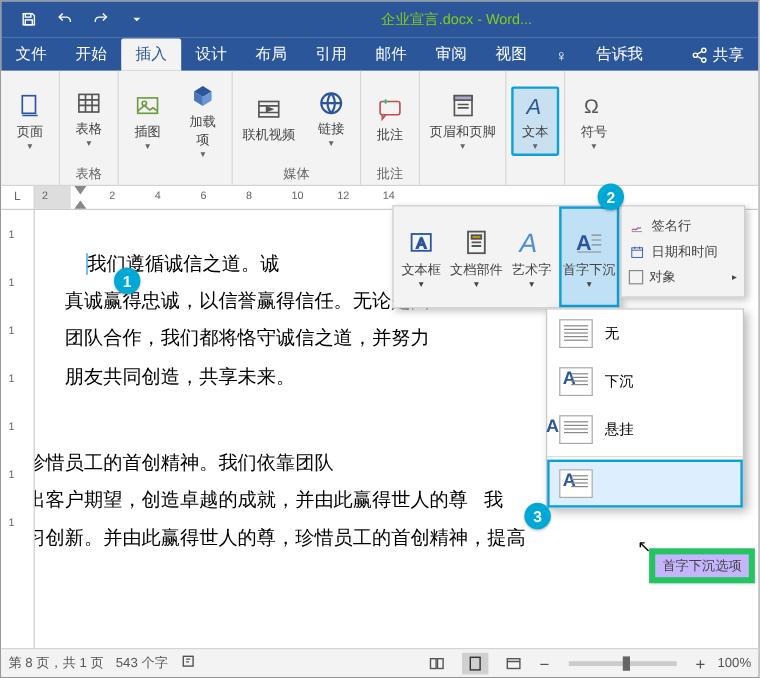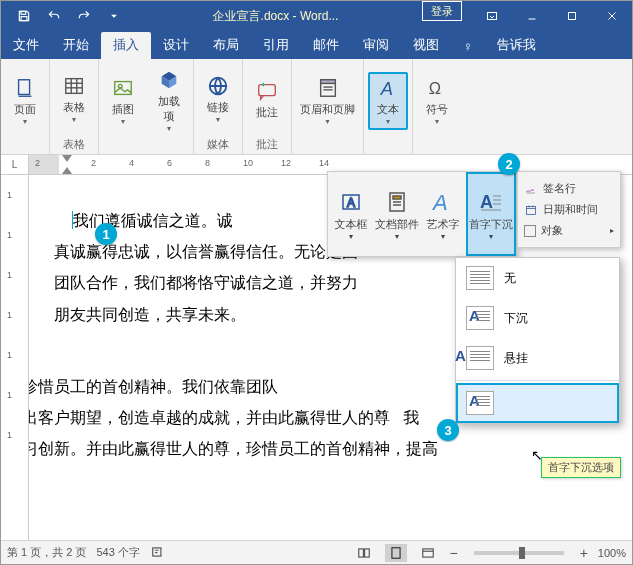--- a/index.html
+++ b/index.html
@@ -1,18 +1,18 @@
 <!DOCTYPE html>
 <html><head>
 <meta charset="utf-8">
 <style>
   * { box-sizing: border-box; margin: 0; padding: 0; font-family: "Microsoft YaHei", "Segoe UI", sans-serif; }
   body { width: 633px; height: 565px; overflow: hidden; background: #fff; position: relative; border: 1px solid #999; }
 
-  .titlebar { height: 30px; background: #2b579a; display: flex; align-items: center; color: #fef9c3; font-size: 12px; }
+  .titlebar { height: 30px; background: #2b579a; display: flex; align-items: center; color: #84cc16; font-size: 12px; }
   .titlebar .left-qat { display: flex; gap: 0; padding-left: 8px; }
   .qat-btn { width: 30px; height: 30px; display: flex; align-items: center; justify-content: center; color: #fff; cursor: pointer; }
   .qat-btn svg { width: 14px; height: 14px; }
   .titlebar .title { flex: 1; text-align: center; }
   .titlebar .right-ctrls { display: flex; gap: 0; }
   .login-btn { border: 1px solid #fff; padding: 1px 8px; height: 20px; font-size: 11px; margin-right: 10px; display:flex; align-items:center; }
   .win-btn { width: 40px; height: 30px; display: flex; align-items: center; justify-content: center; }
   .win-btn svg { width: 12px; height: 12px; }
 
   .menubar { height: 28px; background: #2b579a; display: flex; align-items: flex-end; color: #fff; font-size: 13px; }
@@ -67,21 +67,21 @@
 
   .dropcap-menu { position:absolute; top:256px; left:454px; width:165px; background:#fff; border:1px solid #c8c8c8; box-shadow: 3px 3px 8px rgba(0,0,0,.3); }
   .dropcap-menu .opt { display:flex; align-items:center; gap:10px; padding:8px 10px; font-size:12px; cursor:pointer; }
   .dropcap-menu .opt.highlight { background:#def; outline:2px solid #0aa0d8; outline-offset:-2px; }
   .dropcap-menu .thumb { width:28px; height:24px; border:1px solid #aaa; display:flex; align-items:center; justify-content:center; position:relative; background:#fff; }
   .dropcap-menu .thumb .lines { position:absolute; right:3px; top:4px; width:14px; display:flex; flex-direction:column; gap:2px; }
   .dropcap-menu .thumb .lines i { height:1px; background:#888; display:block; }
   .dropcap-menu .sep { height:1px; background:#ddd; margin:2px 0; }
   .dropcap-menu .opt .A { font-size:15px; color:#2b579a; font-weight:bold; }
 
-  .tooltip { position:absolute; top:456px; left:540px; background:#fef9c3; border:1px solid #22c55e; padding:2px 6px; font-size:11px; color:#444; box-shadow:1px 1px 3px rgba(0,0,0,.2); }
+  .tooltip { position:absolute; top:456px; left:540px; background:#c4b5fd; border:5px solid #22c55e; padding:2px 6px; font-size:11px; color:#444; box-shadow:1px 1px 3px rgba(0,0,0,.2); }
   .pointer { position:absolute; top:446px; left:530px; font-size:14px; color:#000; }
 
   .callout { position:absolute; width:22px; height:22px; background:#00a8d6; color:#fff; border-radius:50%; display:flex; align-items:center; justify-content:center; font-size:13px; font-weight:bold; box-shadow:0 1px 2px rgba(0,0,0,.3); z-index: 50; }
 </style>
 </head>
 <body>
 
 <div class="titlebar">
   <div class="left-qat">
     <div class="qat-btn">
@@ -104,60 +104,45 @@
         </svg>
       </div>
     <div class="qat-btn">
         <svg viewBox="0 0 24 24" fill="#fff">
           <path d="M4 6h16M7 10l5 5 5-5z"></path>
         </svg>
       </div>
   </div>
   <div class="title">
     <span>企业宣言.docx</span><span> - Word...</span>
-  </div>
-  <div class="right-ctrls">
-    <div class="login-btn">登录</div>
-    <div class="win-btn">
-        <svg viewBox="0 0 24 24" fill="none" stroke="#fff" stroke-width="2">
-          <rect x="3" y="5" width="18" height="14"></rect>
-          <path d="M8 12l4 4 4-4"></path>
-        </svg>
-      </div>
-    <div class="win-btn">
-        <svg viewBox="0 0 24 24" stroke="#fff" stroke-width="2">
-          <line x1="5" y1="18" x2="19" y2="18"></line>
-        </svg>
-      </div>
-    <div class="win-btn">
-        <svg viewBox="0 0 24 24" fill="none" stroke="#fff" stroke-width="2">
-          <rect x="5" y="5" width="14" height="14"></rect>
-        </svg>
-      </div>
-    <div class="win-btn">
-        <svg viewBox="0 0 24 24" stroke="#fff" stroke-width="2">
-          <line x1="5" y1="5" x2="19" y2="19"></line>
-          <line x1="19" y1="5" x2="5" y2="19"></line>
-        </svg>
-      </div>
   </div>
 </div>
 
 <div class="menubar">
   <div class="tab">文件</div>
   <div class="tab">开始</div>
   <div class="tab active">插入</div>
   <div class="tab">设计</div>
   <div class="tab">布局</div>
   <div class="tab">引用</div>
   <div class="tab">邮件</div>
   <div class="tab">审阅</div>
   <div class="tab">视图</div>
   <div class="tab help">♀</div>
   <div class="tab">告诉我</div>
+  <div class="share">
+    <svg width="14" height="14" viewBox="0 0 24 24" fill="none" stroke="#fff" stroke-width="2">
+        <circle cx="18" cy="5" r="3"></circle>
+        <circle cx="6" cy="12" r="3"></circle>
+        <circle cx="18" cy="19" r="3"></circle>
+        <line x1="8.5" y1="10.5" x2="15.5" y2="6.5"></line>
+        <line x1="8.5" y1="13.5" x2="15.5" y2="17.5"></line>
+      </svg>
+    <span>共享</span>
+  </div>
 </div>
 
 <div class="ribbon">
   <div class="ribbon-group">
     <div class="items">
       <div class="rbtn">
         <div class="ic">
             <svg viewBox="0 0 24 24" fill="none" stroke="#2b579a" stroke-width="1.5">
               <rect x="5" y="3" width="12" height="16"></rect>
               <path d="M5 21h14"></path>
@@ -213,20 +198,31 @@
         <span style="white-space:pre-line;text-align:center;">加载
 项</span>
         <span class="arrow">▾</span>
       </div>
     </div>
     <div class="label">&nbsp;</div>
   </div>
 
   <div class="ribbon-group">
     <div class="items">
+      <div class="rbtn">
+        <div class="ic">
+            <svg viewBox="0 0 24 24" fill="none" stroke="#555" stroke-width="1.5">
+              <rect x="3" y="5" width="18" height="14"></rect>
+              <line x1="3" y1="9" x2="21" y2="9"></line>
+              <line x1="3" y1="15" x2="21" y2="15"></line>
+              <path d="M10 10l5 2-5 2z" fill="#555"></path>
+            </svg>
+          </div>
+        <span>联机视频</span>
+      </div>
       <div class="rbtn">
         <div class="ic">
             <svg viewBox="0 0 24 24" fill="none" stroke="#2b579a" stroke-width="2">
               <circle cx="12" cy="12" r="9"></circle>
               <path d="M3 12h18M12 3a14 14 0 010 18M12 3a14 14 0 000 18"></path>
             </svg>
           </div>
         <span>链接</span>
         <span class="arrow">▾</span>
       </div>
@@ -337,21 +333,21 @@
     <div class="para second">
       <br>
       <span style="margin-left:-2em;">珍惜员工的首创精神。我们依靠团队</span><br>
       <span style="margin-left:-2em;">出客户期望，创造卓越的成就，并由此赢得世人的尊</span>&nbsp;&nbsp;&nbsp;<span>我</span><br>
       <span style="margin-left:-2em;">习创新。并由此赢得世人的尊，珍惜员工的首创精神，提高</span>
     </div>
   </div>
 </div>
 
 <div class="statusbar">
-  <span>第 1 页，共 2 页</span>
+  <span>第 8 页，共 1 页</span>
   <span>543 个字</span>
   <span><svg width="16" height="14" viewBox="0 0 24 24" fill="none" stroke="#555" stroke-width="2">
         <rect x="3" y="5" width="14" height="14"></rect>
         <path d="M7 9h6M7 13h4"></path>
       </svg></span>
   <div class="spacer"></div>
   <div class="view-btn">
       <svg viewBox="0 0 24 24" width="16" height="14" fill="none" stroke="#555" stroke-width="2">
         <rect x="3" y="5" width="8" height="14"></rect>
         <rect x="13" y="5" width="8" height="14"></rect>

